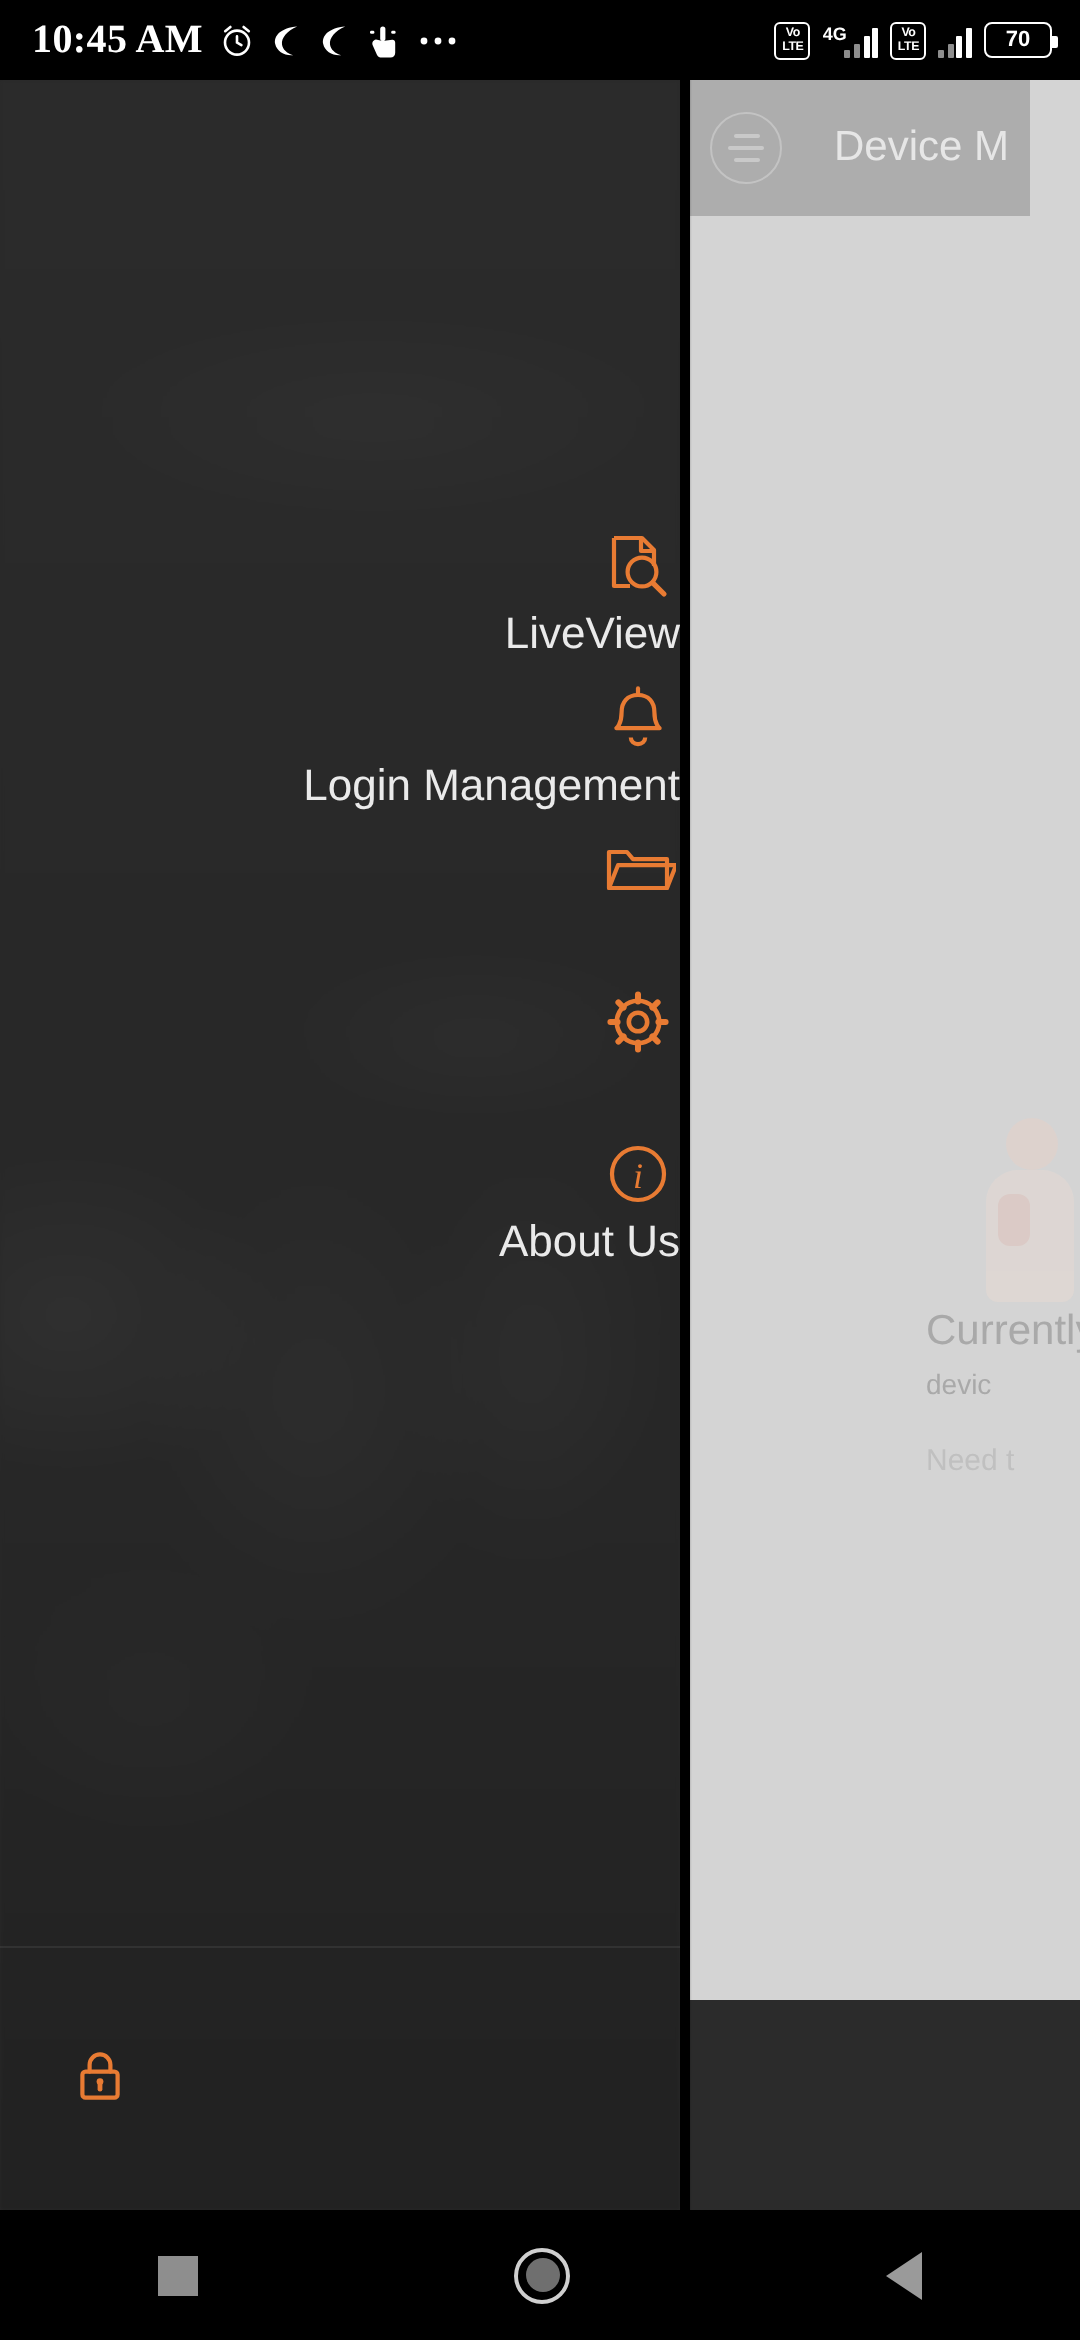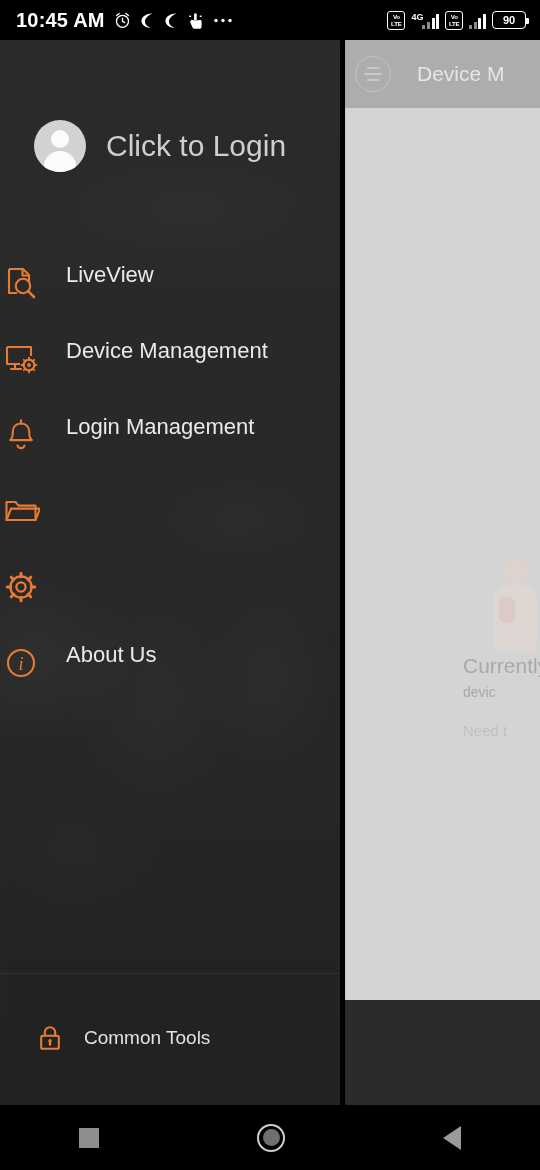--- a/index.html
+++ b/index.html
@@ -7,21 +7,21 @@
   body { font-family:"Liberation Sans", sans-serif; -webkit-font-smoothing:antialiased; }
 
   #screen { position:relative; width:540px; height:1170px; background:#000; overflow:hidden; }
 
   
   #statusbar {
     position:absolute; left:0; top:0; width:540px; height:40px;
     background:#000; display:flex; align-items:center; z-index:60;
   }
   #sb-left { display:flex; align-items:center; gap:9px; padding-left:16px; }
-  #sb-clock { color:#fff; font-size:20px; font-weight:bold; letter-spacing:.2px; }
+  #sb-clock { color:#fff; font-size:20px; font-weight:bold; letter-spacing:.2px;font-family:Liberation Serif, serif; }
   #sb-right { margin-left:auto; display:flex; align-items:center; gap:6px; padding-right:14px; }
   .sb-icon { display:inline-flex; align-items:center; justify-content:center; }
 
   .volte { width:18px; height:19px; border:1.6px solid #fff; border-radius:3px;
            display:flex; flex-direction:column; align-items:center; justify-content:center;
            color:#fff; font-size:6.2px; font-weight:bold; line-height:7px; letter-spacing:-.2px; }
   .bars { display:flex; align-items:flex-end; gap:1.6px; height:17px; }
   .bars i { display:block; width:3px; background:#fff; border-radius:.5px; }
   .bars i:nth-child(1){height:4px;} .bars i:nth-child(2){height:7px;}
   .bars i:nth-child(3){height:11px;} .bars i:nth-child(4){height:15px;}
@@ -30,21 +30,21 @@
   .sig-wrap { display:flex; align-items:flex-end; }
   .batt { width:34px; height:18px; border:1.7px solid #fff; border-radius:4px;
           display:flex; align-items:center; justify-content:center; color:#fff;
           font-size:11px; font-weight:bold; position:relative; }
   .batt:after { content:""; position:absolute; right:-4px; top:6px; width:2.6px; height:6px;
                 background:#fff; border-radius:0 1px 1px 0; }
 
   
   #content-panel { position:absolute; left:345px; top:40px; width:195px; height:960px;
                    background:#d4d4d4; z-index:5; overflow:hidden; }
-  #content-appbar { position:absolute; left:0; top:0; width:195px; height:68px;
+  #content-appbar { position:absolute; left:0; top:0; width:170px; height:68px;
                     background:#adadad; display:flex; align-items:center; }
   #hamburger { width:36px; height:36px; border-radius:50%; border:1.5px solid #c3c3c3;
                margin-left:10px; display:flex; flex-direction:column; justify-content:center;
                align-items:center; gap:4px; flex:none; }
   #hamburger span { display:block; width:18px; height:2px; background:#c9c9c9; border-radius:1px; }
   #hamburger span:first-child{width:13px;} #hamburger span:last-child{width:13px;}
   #content-title { color:#e6e6e6; font-size:21px; margin-left:26px; white-space:nowrap; }
 
   #empty-illu { position:absolute; left:118px; top:505px; width:120px; height:115px;
                 opacity:.35; }
@@ -93,21 +93,21 @@
   #avatar { width:52px; height:52px; border-radius:50%; background:#d2d2d2;
             position:relative; overflow:hidden; flex:none; }
   #avatar .ah { position:absolute; left:50%; top:10px; transform:translateX(-50%);
                 width:18px; height:18px; border-radius:50%; background:#fbfbfb; }
   #avatar .ab { position:absolute; left:50%; top:31px; transform:translateX(-50%);
                 width:33px; height:24px; border-radius:17px 17px 0 0; background:#fbfbfb; }
   #login-label { margin-left:20px; color:#cfcfcf; font-size:30px; }
 
   
   #menu { position:absolute; left:0; top:222px; width:340px; }
-  .menu-item { display:flex; align-items:flex-start; height:76px; cursor:pointer; }
+  .menu-item { display:flex; align-items:flex-end; height:76px; padding-left:40px; cursor:pointer;flex-direction:column; }
   .mi-icon { width:42px; height:42px; flex:none; display:flex; align-items:center; justify-content:center; }
   .mi-label { margin-left:24px; color:#eaeaea; font-size:22px; }
 
   
   #drawer-divider { position:absolute; left:0; top:933px; width:340px; height:1px;
                     background:rgba(255,255,255,.07); }
   #footer-item { position:absolute; left:34px; top:982px; display:flex; align-items:center; cursor:pointer; }
   #footer-item .mi-icon { width:32px; height:32px; }
   #footer-label { margin-left:18px; color:#e2e2e2; font-size:19px; }
 
@@ -150,58 +150,36 @@
   </div>
   <div id="content-belowbar"></div>
   <div id="panel-shadow"></div>
 
   <div id="drawer">
     <div id="drawer-bg"></div>
     <div id="drawer-tint"></div>
 
     <div id="drawer-inner">
 
-      <div id="login-row">
-        <div id="avatar">
-          <div class="ah"></div>
-            <div class="ab"></div>
-        </div>
-        <div id="login-label">Click to Login</div>
-      </div>
 
       <div id="menu">
 
         <div class="menu-item">
           <div class="mi-icon">
             <svg width="38" height="38" viewBox="0 0 38 38" fill="none" stroke="#e87b33" stroke-width="2.1">
               <path d="M7 5 h14 l6 6 v8" stroke-linejoin="round"></path>
               <path d="M7 5 v24 h8" stroke-linejoin="round"></path>
               <path d="M20.5 5 v6.5 h6.5" stroke-linejoin="round"></path>
               <circle cx="21" cy="22" r="7.2"></circle>
               <path d="M26.4 27.4 L32 33" stroke-linecap="round" stroke-width="2.6"></path>
             </svg>
           </div>
           <div class="mi-label">LiveView</div>
         </div>
 
-        <div class="menu-item">
-          <div class="mi-icon">
-            <svg width="38" height="38" viewBox="0 0 38 38" fill="none" stroke="#e87b33" stroke-width="2.1">
-              <path d="M5 7 h24 v9" stroke-linejoin="round"></path>
-              <path d="M5 7 v17 h13" stroke-linejoin="round"></path>
-              <path d="M13 24 v5 M9 29 h10" stroke-linecap="round"></path>
-              <circle cx="27" cy="25" r="5.4"></circle>
-              <circle cx="27" cy="25" r="1.9" fill="#e87b33" stroke="none"></circle>
-              <path d="M27 17.6 v2.4 M27 30 v2.4 M19.6 25 h2.4 M32 25 h2.4
-                       M21.8 19.8 l1.7 1.7 M30.5 28.5 l1.7 1.7
-                       M32.2 19.8 l-1.7 1.7 M23.5 28.5 l-1.7 1.7" stroke-linecap="round" stroke-width="1.9"></path>
-            </svg>
-          </div>
-          <div class="mi-label">Device Management</div>
-        </div>
 
         <div class="menu-item">
           <div class="mi-icon">
             <svg width="38" height="38" viewBox="0 0 38 38" fill="none" stroke="#e87b33" stroke-width="2.1">
               <path d="M19 7.5 c-5.4 0 -8.2 3.6 -8.2 8.6 c0 6 -2.6 8 -2.6 8 h21.6 c0 0 -2.6 -2 -2.6 -8 c0 -5 -2.8 -8.6 -8.2 -8.6 z" stroke-linejoin="round"></path>
               <path d="M19 4.2 v3.3" stroke-linecap="round"></path>
               <path d="M15.4 28.8 a3.6 3.3 0 0 0 7.2 0" stroke-linejoin="round"></path>
             </svg>
           </div>
           <div class="mi-label">Login Management</div>
@@ -244,21 +222,20 @@
 
       <div id="footer-item">
         <div class="mi-icon">
           <svg width="30" height="30" viewBox="0 0 30 30" fill="none" stroke="#e87b33" stroke-width="2.1">
             <rect x="6.2" y="12.8" width="17.6" height="13" rx="1.6"></rect>
             <path d="M9.8 12.8 V9.4 a5.2 5.2 0 0 1 10.4 0 v3.4" stroke-linecap="round"></path>
             <circle cx="15" cy="17.8" r="1.7" fill="#e87b33" stroke="none"></circle>
             <path d="M15 18.6 v3" stroke-linecap="round" stroke-width="2.4"></path>
           </svg>
         </div>
-        <div id="footer-label">Common Tools</div>
       </div>
 
     </div>
   </div>
 
   <div id="statusbar">
     <div id="sb-left">
       <div id="sb-clock">10:45 AM</div>
       <span class="sb-icon">
         <svg width="17" height="17" viewBox="0 0 17 17" fill="none" stroke="#fff" stroke-width="1.3">
@@ -311,21 +288,21 @@
       <span class="volte">
         <span>Vo</span>
           <span>LTE</span>
       </span>
       <span class="bars dim">
           <i></i>
           <i></i>
           <i></i>
           <i></i>
         </span>
-      <span class="batt">90</span>
+      <span class="batt">70</span>
     </div>
   </div>
 
   <div id="navbar">
     <div id="nav-recents"></div>
     <div id="nav-home">
         <i></i>
       </div>
     <div id="nav-back"></div>
   </div>

